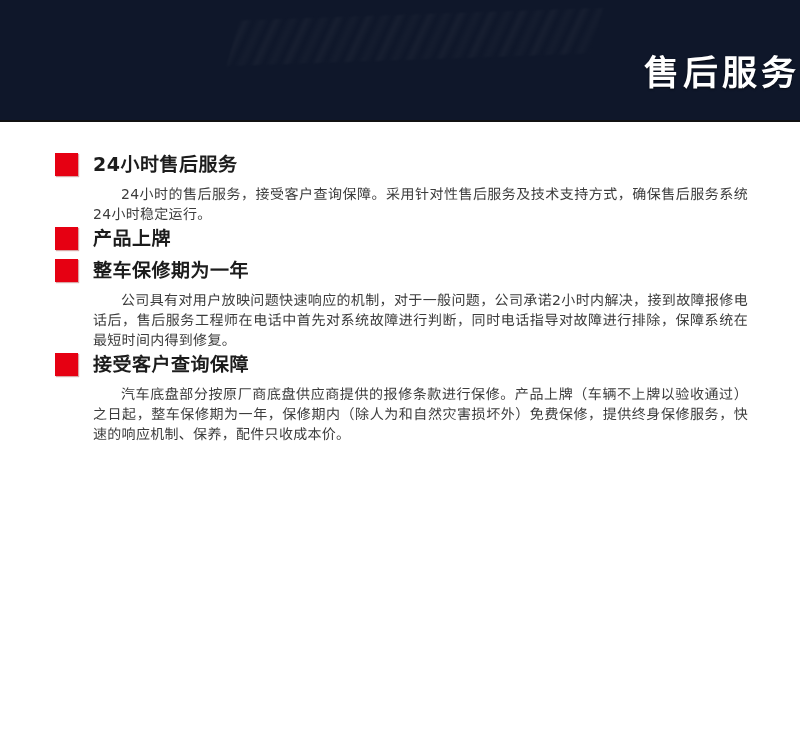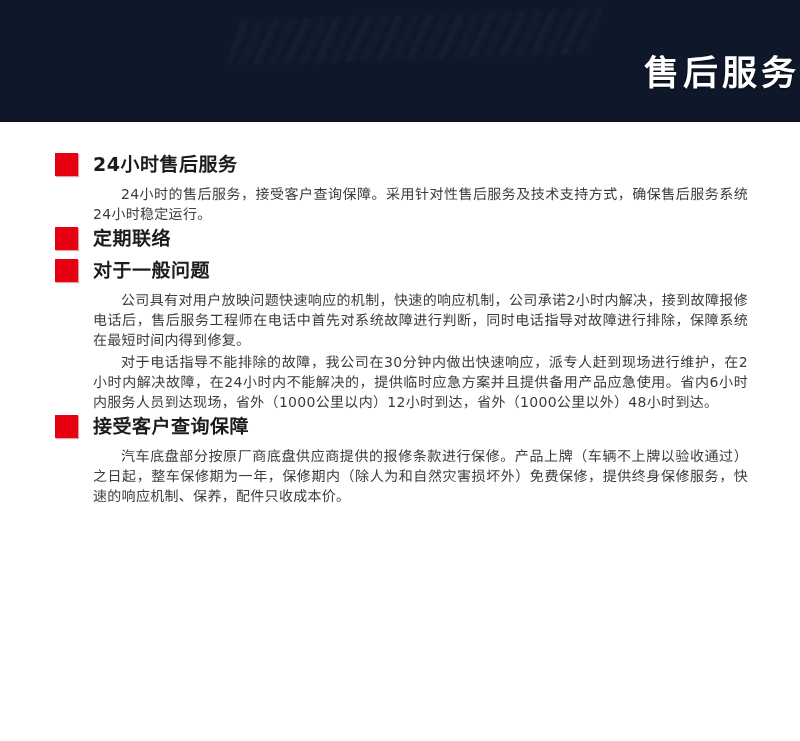--- a/index.html
+++ b/index.html
@@ -103,31 +103,30 @@
     <div class="section-head">
       <span class="bullet"></span>
       <span class="section-title">24小时售后服务</span>
     </div>
     <p>24小时的售后服务，接受客户查询保障。采用针对性售后服务及技术支持方式，确保售后服务系统24小时稳定运行。</p>
   </div>
 
   <div class="section">
     <div class="section-head">
       <span class="bullet"></span>
-      <span class="section-title">定期联络</span>
+      <span class="section-title">产品上牌</span>
     </div>
   </div>
 
   <div class="section">
     <div class="section-head">
       <span class="bullet"></span>
-      <span class="section-title">对于一般问题</span>
+      <span class="section-title">整车保修期为一年</span>
     </div>
-    <p>公司具有对用户放映问题快速响应的机制，快速的响应机制，公司承诺2小时内解决，接到故障报修电话后，售后服务工程师在电话中首先对系统故障进行判断，同时电话指导对故障进行排除，保障系统在最短时间内得到修复。</p>
-    <p>对于电话指导不能排除的故障，我公司在30分钟内做出快速响应，派专人赶到现场进行维护，在2小时内解决故障，在24小时内不能解决的，提供临时应急方案并且提供备用产品应急使用。省内6小时内服务人员到达现场，省外（1000公里以内）12小时到达，省外（1000公里以外）48小时到达。</p>
+    <p>公司具有对用户放映问题快速响应的机制，对于一般问题，公司承诺2小时内解决，接到故障报修电话后，售后服务工程师在电话中首先对系统故障进行判断，同时电话指导对故障进行排除，保障系统在最短时间内得到修复。</p>
   </div>
 
   <div class="section">
     <div class="section-head">
       <span class="bullet"></span>
       <span class="section-title">接受客户查询保障</span>
     </div>
     <p>汽车底盘部分按原厂商底盘供应商提供的报修条款进行保修。产品上牌（车辆不上牌以验收通过）之日起，整车保修期为一年，保修期内（除人为和自然灾害损坏外）免费保修，提供终身保修服务，快速的响应机制、保养，配件只收成本价。</p>
   </div>
 

